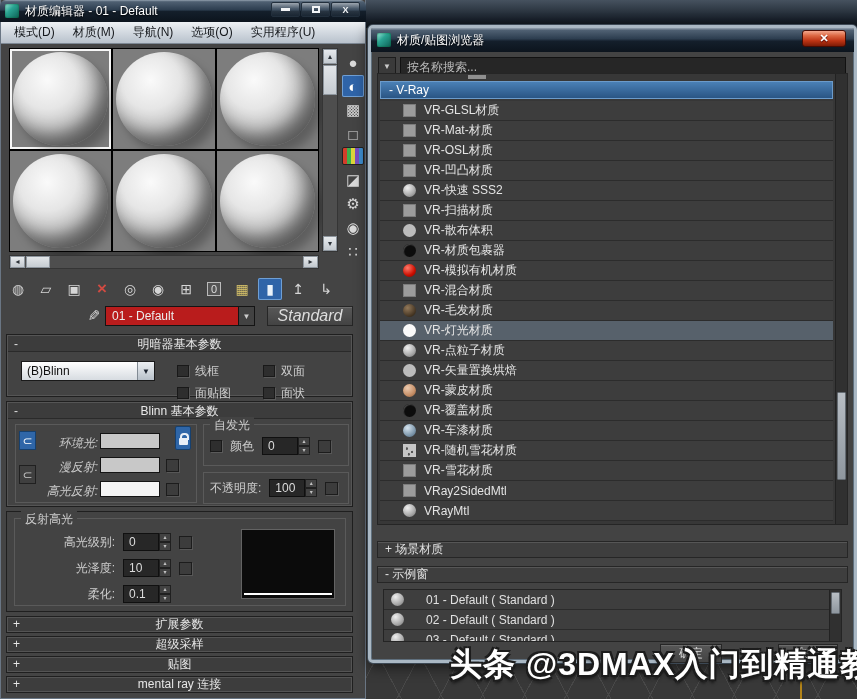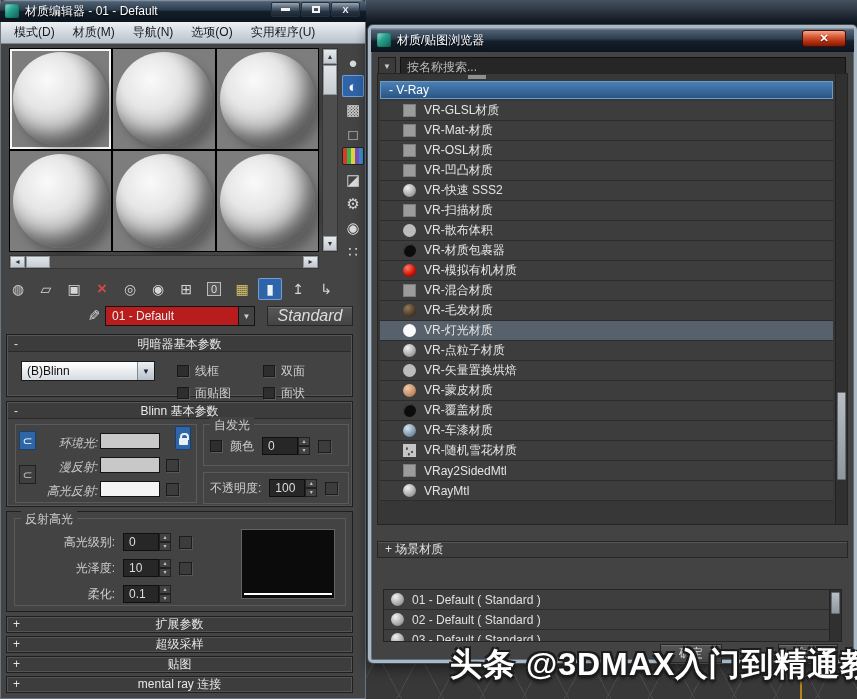--- a/index.html
+++ b/index.html
@@ -200,21 +200,21 @@
 
   .secbar { position:absolute; left:3px; right:3px; height:17px; background:#3e3e3e;
     border:1px solid #262626; box-shadow:inset 0 1px 0 #565656;
     color:#e0e0e0; font-size:12px; line-height:15px; padding-left:7px; }
   #scenebar { top:489px; }
   #samplebar { top:514px; }
 
   #samplebox { position:absolute; left:9px; right:9px; top:537px; height:53px; overflow:hidden;
     background:#383838; border:1px solid #242424; }
   .srow { height:20px; background:#3e3e3e; border-bottom:1px solid #2b2b2b;
-    display:flex; align-items:center; gap:8px; padding-left:7px; }
+    display:flex; align-items:center; gap:22px; padding-left:7px; }
   .srow .vtxt { color:#e0e0e0; }
 
   .dlgbtn { position:absolute; top:592px; height:19px; background:linear-gradient(#575757,#434343);
     border:1px solid #262626; box-shadow:inset 0 1px 0 #6b6b6b; color:#ddd; font-size:12px;
     display:flex; align-items:center; justify-content:center; }
   #okbtn { left:286px; width:62px; }
   #cancelbtn { left:404px; width:60px; }
 
   
   #watermark { position:absolute; left:450px; top:643px; z-index:50; white-space:nowrap;
@@ -542,33 +542,38 @@
           <div class="vrow">
      <span class="ic sphere-blue"></span>
      <span class="vtxt">VR-车漆材质</span>
    </div>
           <div class="vrow">
      <span class="ic dots"></span>
      <span class="vtxt">VR-随机雪花材质</span>
    </div>
           <div class="vrow">
      <span class="ic sq"></span>
+     <span class="vtxt">VR-雪花材质</span>
+   </div>
+          <div class="vrow">
+     <span class="ic sq"></span>
      <span class="vtxt">VRay2SidedMtl</span>
    </div>
           <div class="vrow">
      <span class="ic sphere"></span>
      <span class="vtxt">VRayMtl</span>
    </div>
         </div>
       <div class="dscroll">
         <span class="dthumb" style="top:318px; height:88px"></span>
       </div>
     </div>
 
     <div class="secbar" id="scenebar">+ 场景材质</div>
+    <div class="secbar" id="samplebar">- 示例窗</div>
 
     <div id="samplebox">
       <div id="samplelist">
           <div class="srow">
      <span class="ic sphere"></span>
      <span class="vtxt">01 - Default ( Standard )</span>
    </div>
           <div class="srow">
      <span class="ic sphere"></span>
      <span class="vtxt">02 - Default ( Standard )</span>

